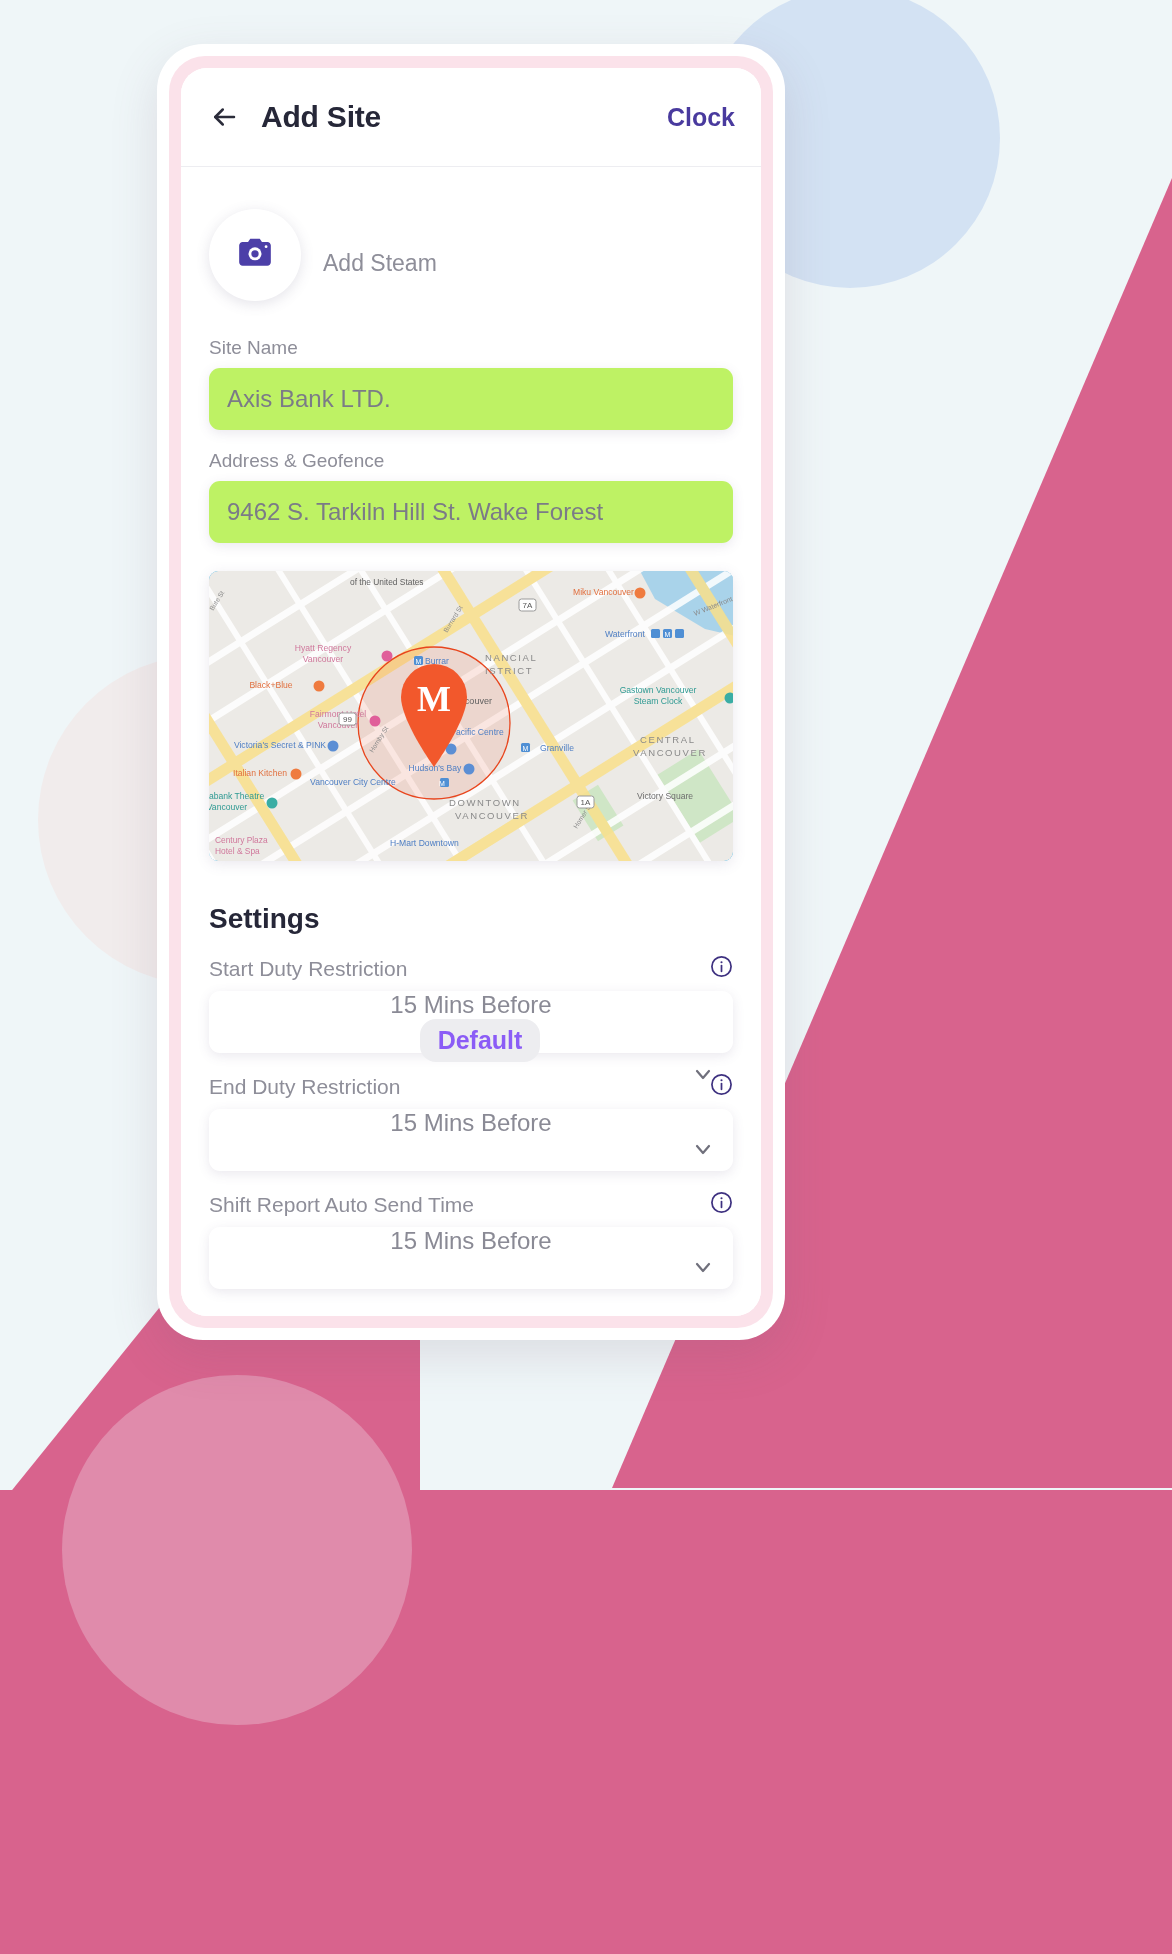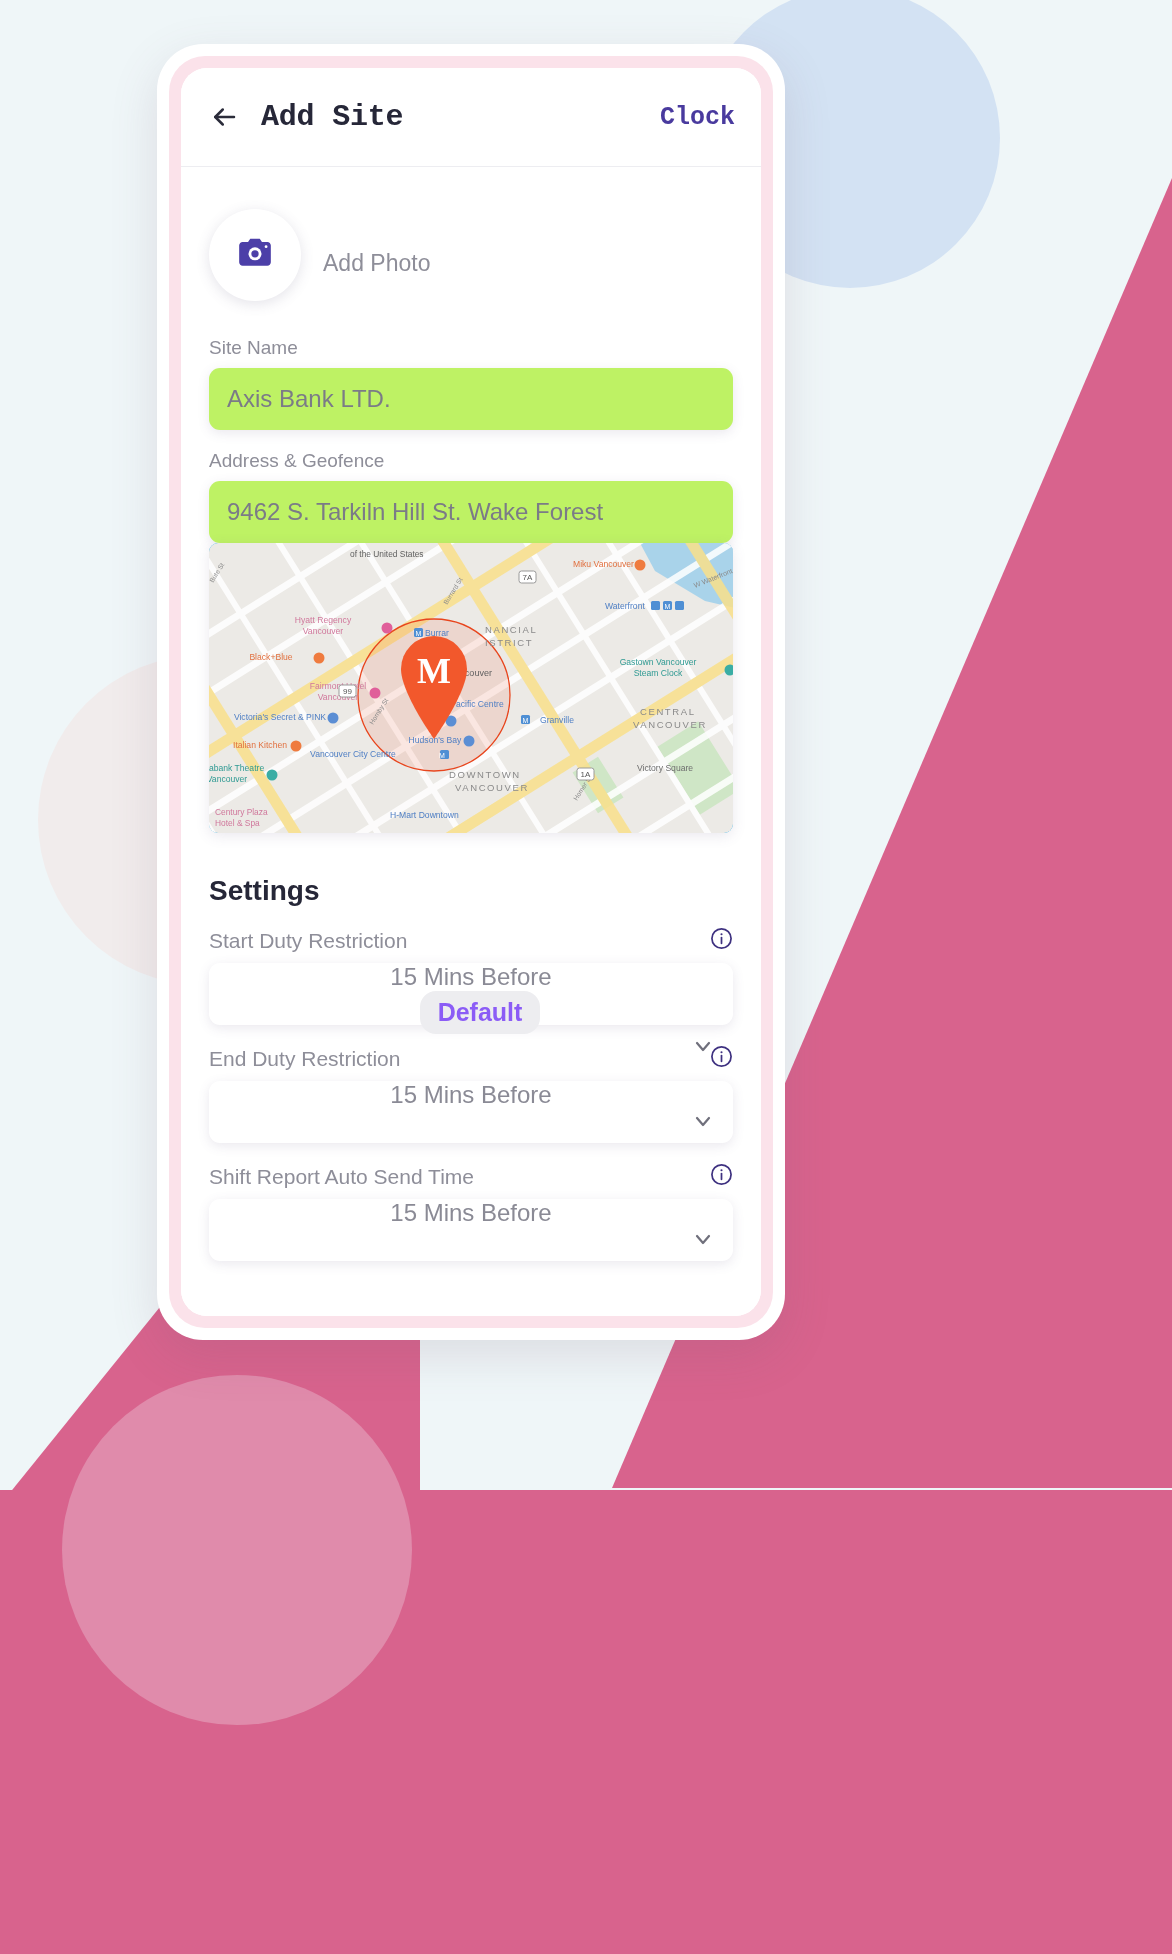--- a/index.html
+++ b/index.html
@@ -83,21 +83,20 @@
   }
 
   
   .appbar {
     height: 99px;
     display: flex;
     align-items: center;
     padding: 0 26px;
     border-bottom: 1px solid #ededf1;
     background: #fff;
-    font-family: Liberation Mono, monospace;
   }
   .back-arrow {
     width: 34px; height: 34px;
     flex: 0 0 auto;
     display: flex; align-items: center; justify-content: center;
     cursor: pointer;
   }
   .back-arrow svg { display: block; }
   .appbar-title {
     font-size: 30px;
@@ -188,20 +187,21 @@
     padding: 0 18px;
     cursor: text;
   }
   .field-value {
     font-size: 24px;
     color: #7b7b87;
   }
 
   
   .map-wrap {
+    margin-top: 28px;
     height: 290px;
     border-radius: 9px;
     overflow: hidden;
     position: relative;
     background: #0ea5e9;
     box-shadow: 0 3px 14px rgba(90,80,120,0.13);
   }
   .map-svg { position: absolute; inset: 0; width: 100%; height: 100%; }
 
   
@@ -292,21 +292,21 @@
             <div class="photo-circle">
               <span>
                 <svg width="38" height="38" viewBox="0 0 24 24" fill="#4c3fa8">
                   <path d="M9 3L7.6 5H4.2C3 5 2 6 2 7.2v10.6C2 19 3 20 4.2 20h15.6C21 20 22 19 22 17.8V7.2C22 6 21 5 19.8 5h-3.4L15 3H9z"></path>
                   <circle cx="12" cy="12.5" r="4.1" fill="#ffffff"></circle>
                   <circle cx="12" cy="12.5" r="2.3" fill="#4c3fa8"></circle>
                   <circle cx="19" cy="8" r="0.9" fill="#ffffff"></circle>
                 </svg>
               </span>
             </div>
-            <div class="add-photo-label">Add Photo</div>
+            <div class="add-photo-label">Add Steam</div>
 
           </div>
 
           <div class="field">
             <div class="field-label">Site Name</div>
             <div class="field-box">
               <span class="field-value">Axis Bank LTD.</span>
             </div>
           </div>
 

